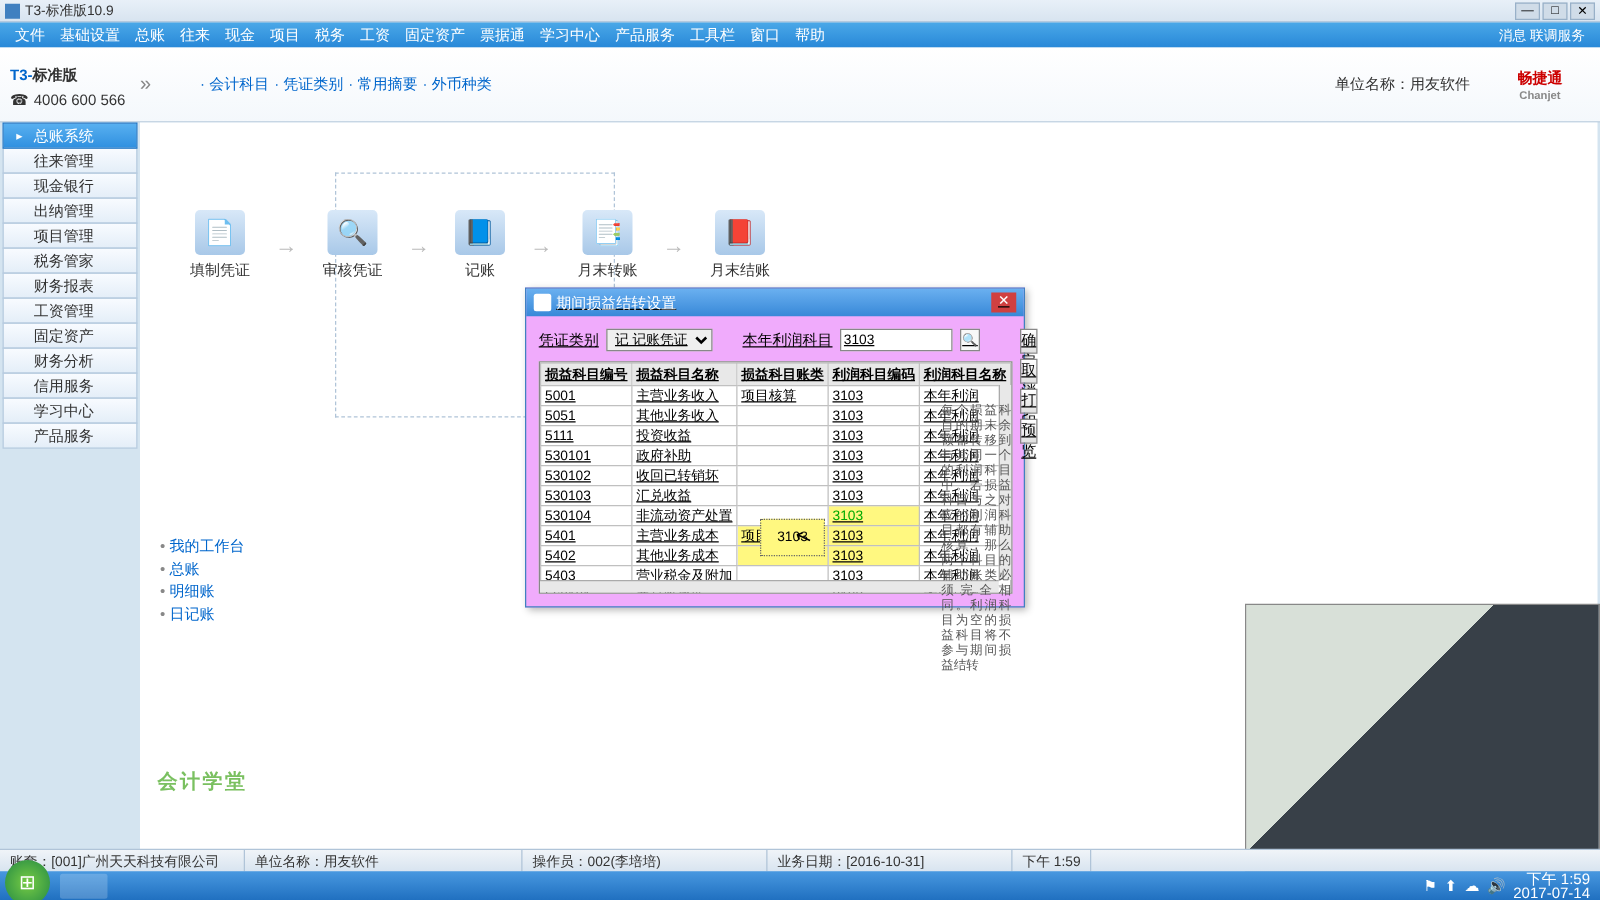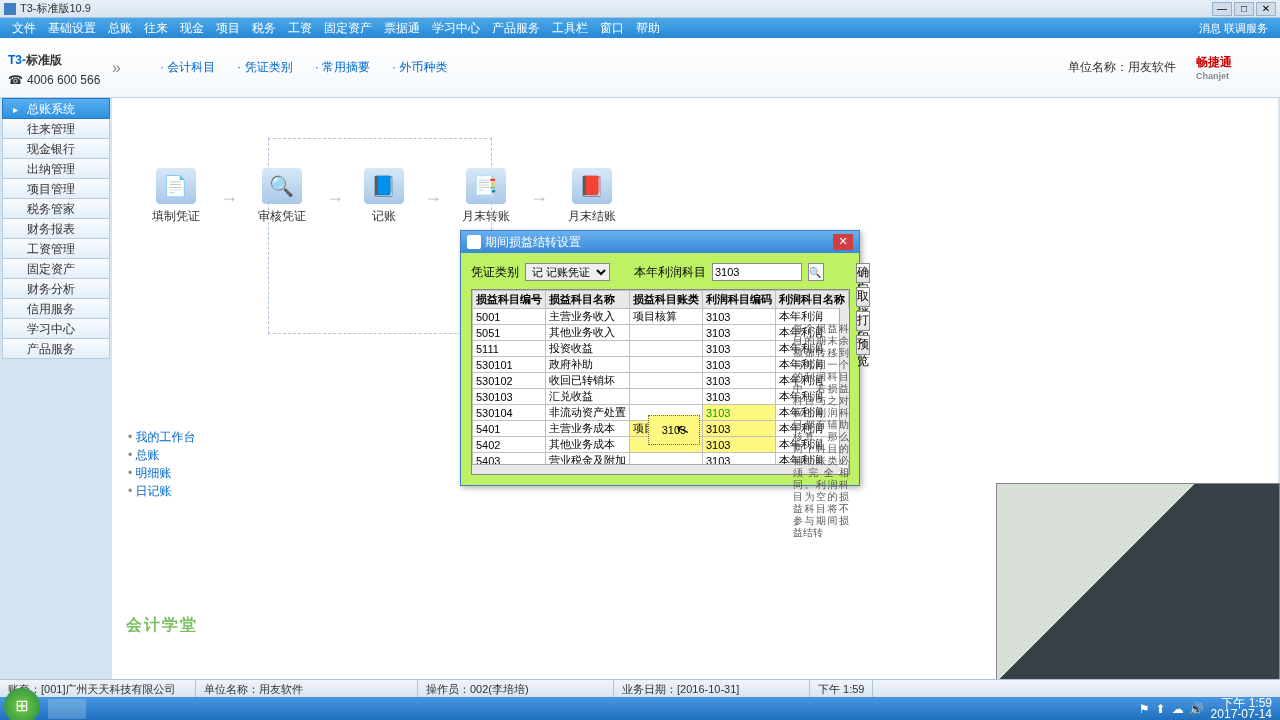--- a/index.html
+++ b/index.html
@@ -16,24 +16,24 @@
 .menubar { height: 20px; background: linear-gradient(#4aa8e8, #2888d8); display: flex; align-items: center; padding: 0 6px; color: #fff; }
 .menubar span { padding: 0 6px; cursor: pointer; font-size: 12px; }
 .menubar .right { margin-left: auto; font-size: 11px; }
 
 
 .header { height: 60px; background: linear-gradient(#fff, #f4f8fc); display: flex; align-items: center; border-bottom: 1px solid #c0d0e0; }
 .logo { width: 112px; padding: 4px 8px; }
 .logo .brand { font-size: 18px; font-weight: bold; color: #333; }
 .logo .brand b { color: #0066cc; text-align: center; }
 .logo .phone { font-size: 12px; color: #333; margin-top: 4px; display: flex; align-items: center; gap: 4px; }
-.quicklinks { display: flex; gap: 22px; margin-left: 30px; }
+.quicklinks { display: flex; gap: 4px; margin-left: 30px; }
 .quicklinks a { color: #0066cc; cursor: pointer; font-size: 12px; }
 .header .company { margin-left: auto; margin-right: 20px; font-size: 12px; color: #333; }
-.header .chanjet { width: 72px; height: 32px; margin-right: 12px; color: #c00; font-weight: bold; font-size: 14px; display: flex; flex-direction: column; justify-content: center; }
+.header .chanjet { width: 72px; height: 32px; margin-right: 12px; color: #c00; font-weight: bold; font-size: 14px; display: flex; flex-direction: column; align-items: center; justify-content: center; }
 
 
 .sidebar { position: absolute; left: 2px; top: 98px; width: 108px; }
 .sidebar .item { height: 21px; line-height: 21px; background: linear-gradient(#f8fbff, #e4eef8); border: 1px solid #b8cce0; margin-bottom: -1px; padding-left: 24px; color: #333; cursor: pointer; font-size: 12px; }
 .sidebar .item.active { background: linear-gradient(#58b0f0, #3090e0); color: #fff; border-color: #2078c8; position: relative; }
 .sidebar .item.active::before { content: "▸"; position: absolute; left: 10px; color: #fff; font-size: 10px; }
 
 
 .workspace { position: absolute; left: 112px; top: 98px; right: 2px; bottom: 40px; background: #fff; }
 
@@ -44,21 +44,21 @@
 .flownode .flabel { font-size: 12px; color: #333; }
 .arrow { color: #bbb; font-size: 18px; }
 .flowbox { position: absolute; left: 156px; top: 40px; width: 224px; height: 196px; border: 1px dashed #b0c4d8; pointer-events: none; }
 
 
 .btmlinks { position: absolute; left: 16px; top: 330px; display: flex; gap: 59px; }
 .btmlinks .col div { color: #0066cc; cursor: pointer; font-size: 12px; line-height: 18px; }
 .btmlinks .col div::before { content: "• "; color: #888; }
 
 
-.dialog { position: absolute; left: 460px; top: 230px; width: 400px; background: #bef264; border: 1px solid #4080c0; box-shadow: 2px 2px 6px rgba(0,0,0,0.3); }
+.dialog { position: absolute; left: 420px; top: 230px; width: 400px; background: #f0abfc; border: 1px solid #4080c0; box-shadow: 2px 2px 6px rgba(0,0,0,0.3); text-decoration: underline; }
 .dialog .dtitle { height: 22px; background: linear-gradient(#6ab0f0, #3888d8); color: #fff; display: flex; align-items: center; padding: 0 6px; font-size: 12px; }
 .dialog .dtitle .dicon { width: 14px; height: 14px; background: #fff; margin-right: 4px; border-radius: 2px; }
 .dialog .dtitle .close { margin-left: auto; width: 20px; height: 16px; background: #d04040; color: #fff; text-align: center; line-height: 14px; cursor: pointer; font-size: 11px; }
 .dialog .dbody { padding: 10px; display: flex; gap: 6px; }
 .dialog .dleft { flex: 1; }
 .dialog .drow { display: flex; align-items: center; gap: 6px; margin-bottom: 8px; font-size: 12px; }
 .dialog .drow select, .dialog .drow input { height: 18px; border: 1px solid #888; font-size: 11px; padding: 0 2px; }
 .dialog .drow input { width: 90px; }
 .dialog .lookup { width: 16px; height: 18px; border: 1px solid #888; background: #f8f8f8; display: inline-flex; align-items: center; justify-content: center; cursor: pointer; font-size: 10px; }
 

